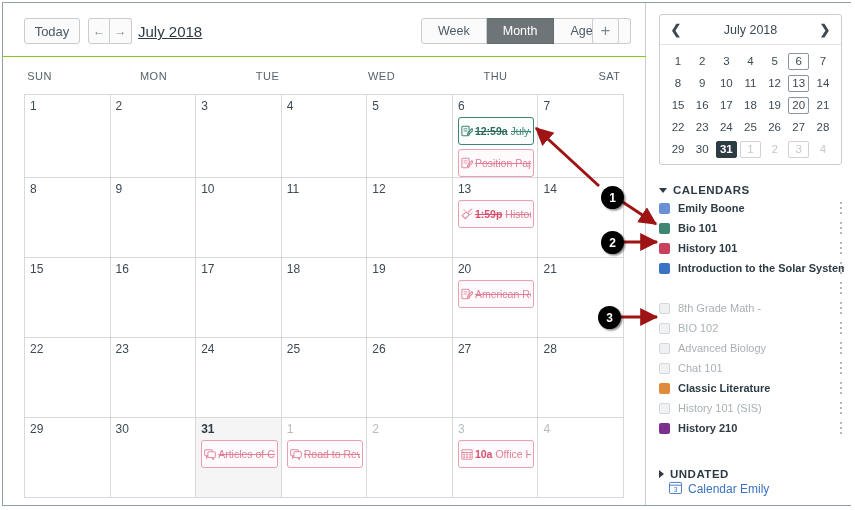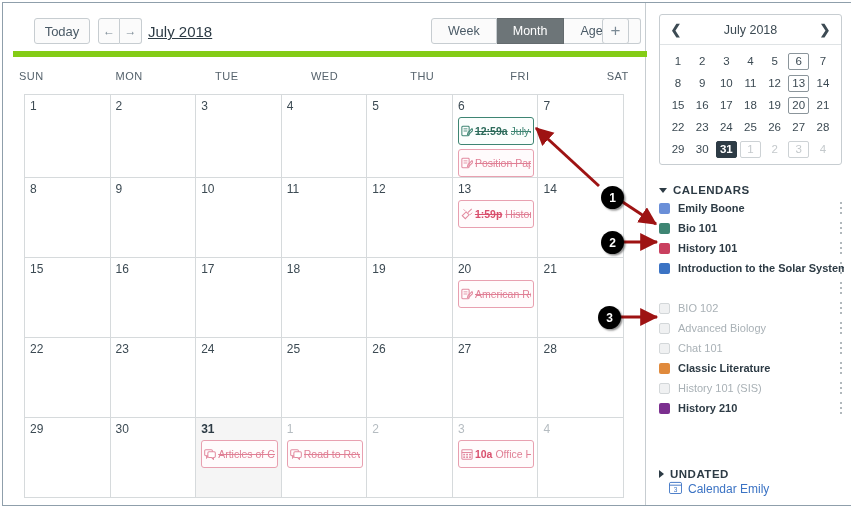--- a/index.html
+++ b/index.html
@@ -37,24 +37,24 @@
     position: absolute;
     left: 0; top: 0;
     width: 643px; height: 502px;
     box-sizing: border-box;
     border-right: 1px solid #c7cdd1;
     background: #fff;
   }
 
   .toolbar {
     position: absolute;
-    left: 10px; top: 0;
+    left: 0; top: 0;
     width: 643px; height: 54px;
     box-sizing: border-box;
-    border-bottom: 6px solid #84cc16;
+    border-bottom: 1px solid #84cc16;
   }
 
   .btn {
     font-family: "Liberation Sans", sans-serif;
     font-size: 13px;
     color: #4a5a66;
     background: #fbfbfb;
     border: 1px solid #c7cdd1;
     border-radius: 3px;
     box-sizing: border-box;
@@ -443,21 +443,20 @@
           <span>+</span>
         </div>
       </div>
 
       <div class="dow-row">
           <div class="dow">SUN</div>
           <div class="dow">MON</div>
           <div class="dow">TUE</div>
           <div class="dow">WED</div>
           <div class="dow">THU</div>
-          <div class="dow">FRI</div>
           <div class="dow">SAT</div>
         </div>
 
       <div class="grid">
           <div class="week">
             <div class="daycell">
               <div class="daynum">1</div>
             </div>
             <div class="daycell">
               <div class="daynum">2</div>
@@ -804,20 +803,29 @@
           </div>
           <div class="cal-item">
             <span class="kebab">
               <i></i>
               <i></i>
               <i></i>
             </span>
           </div>
           <div class="cal-item inactive">
             <span class="swatch off"></span>
+            <span class="cname">8th Grade Math -</span>
+            <span class="kebab">
+              <i></i>
+              <i></i>
+              <i></i>
+            </span>
+          </div>
+          <div class="cal-item inactive">
+            <span class="swatch off"></span>
             <span class="cname">BIO 102</span>
             <span class="kebab">
               <i></i>
               <i></i>
               <i></i>
             </span>
           </div>
           <div class="cal-item inactive">
             <span class="swatch off"></span>
             <span class="cname">Advanced Biology</span>

